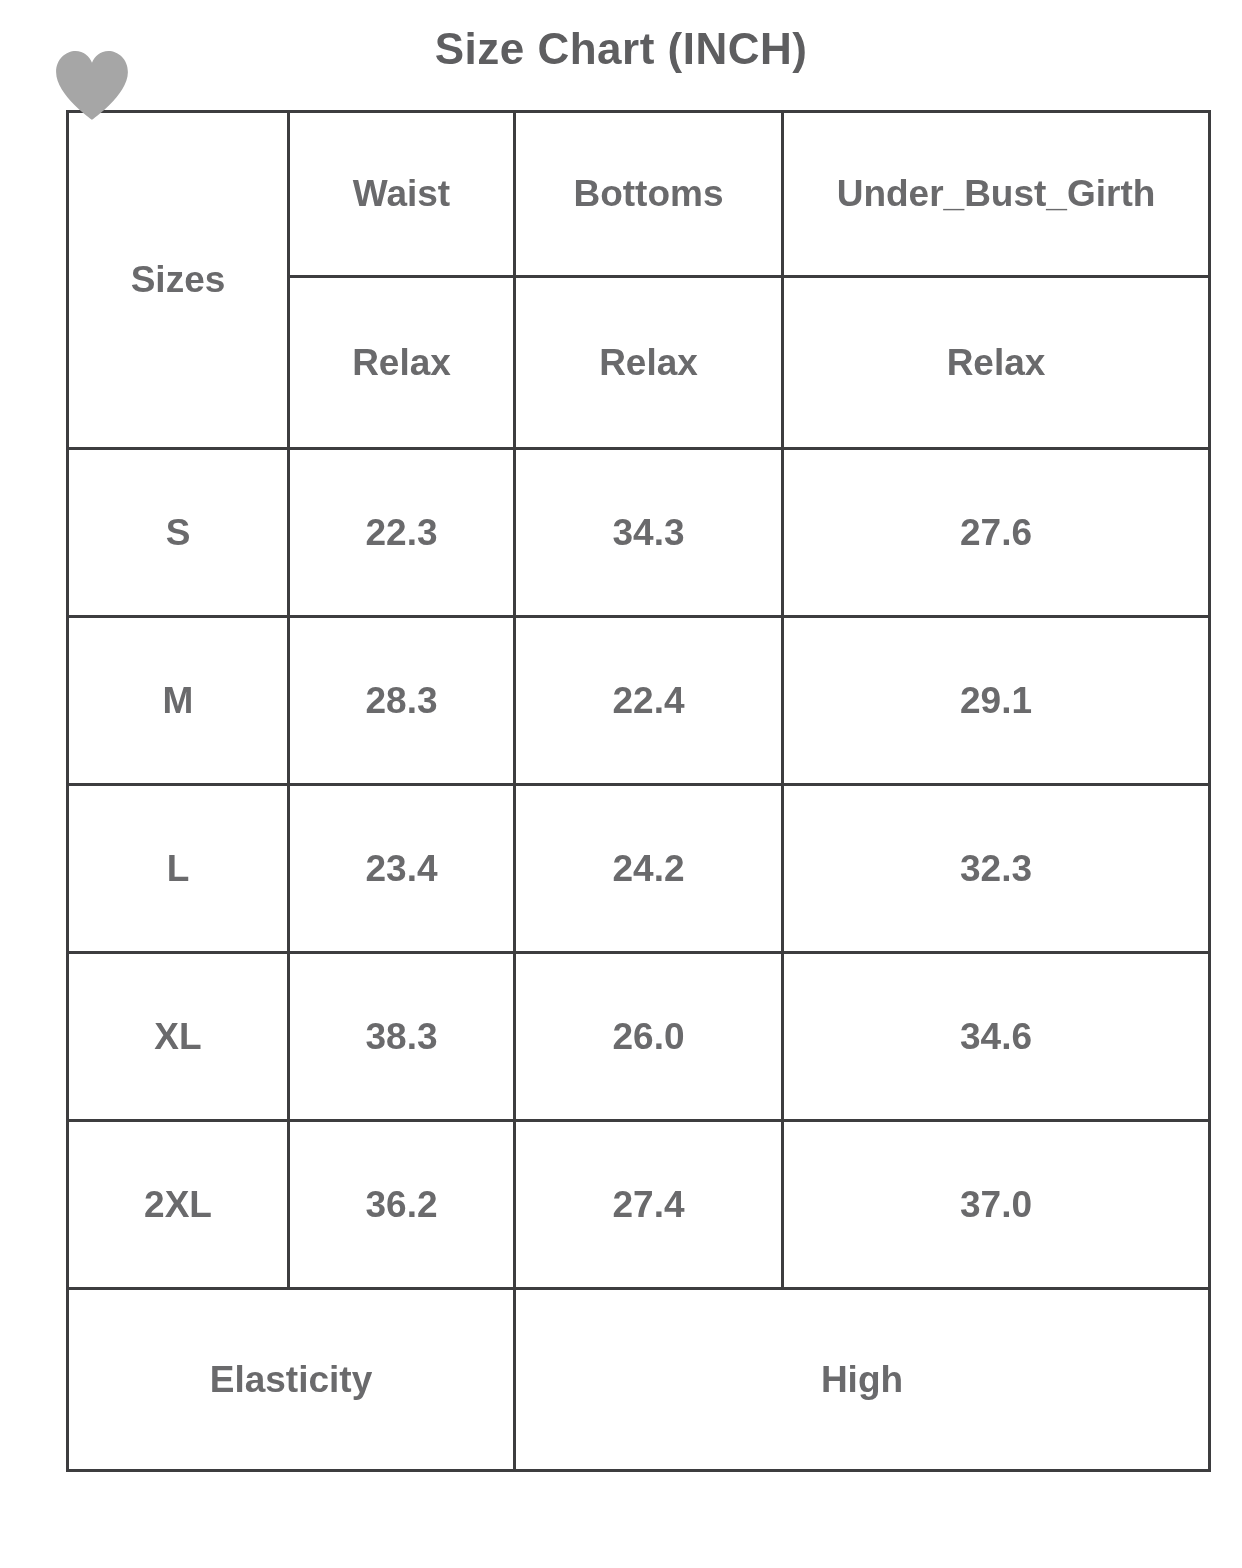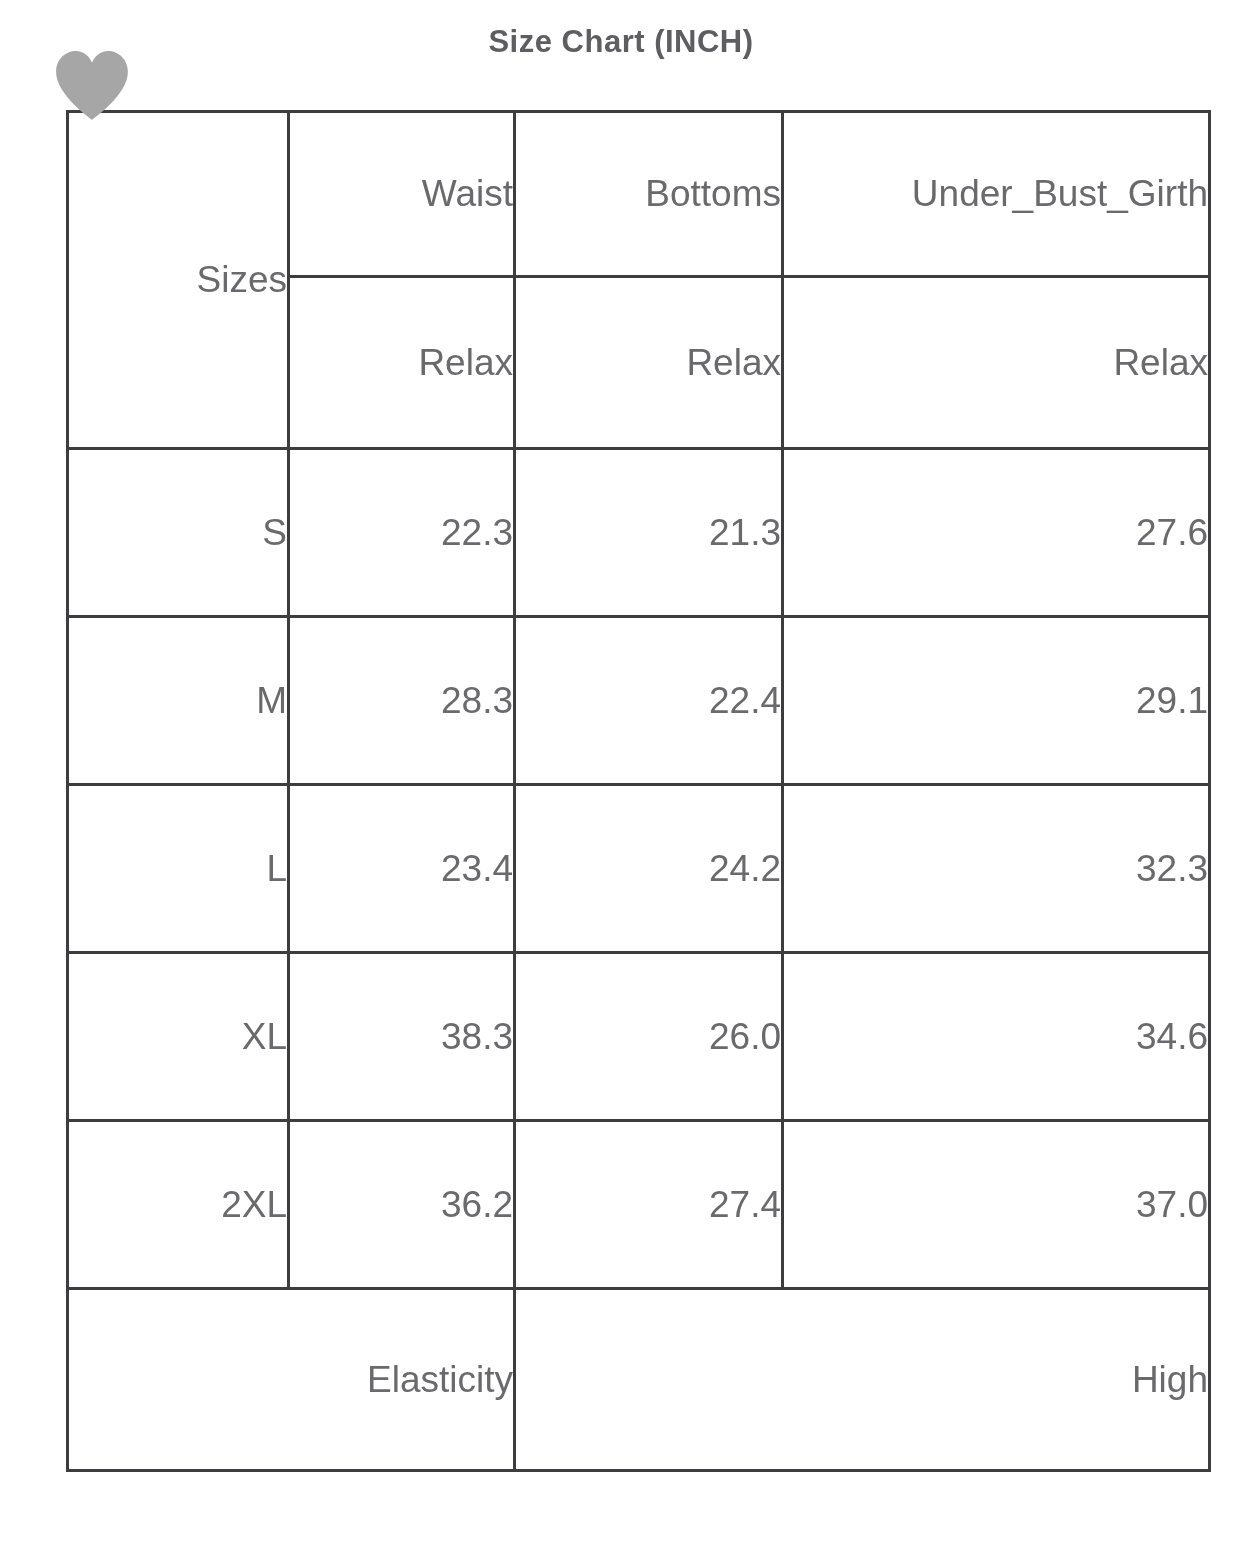--- a/index.html
+++ b/index.html
@@ -22,21 +22,21 @@
     background: #ffffff;
   }
 
   
   .chart-title {
     position: absolute;
     left: 0;
     top: 24px;
     width: 1242px;
     text-align: center;
-    font-size: 31px;
+    font-size: 44px;
     font-weight: bold;
     color: #5e5e60;
     letter-spacing: 0.5px;
     font-family: "Liberation Sans", sans-serif;
   }
 
   
   .heart-icon {
     position: absolute;
     left: 53px;
@@ -57,25 +57,25 @@
   }
   table.size-table {
     width: 1130px;
     height: 1338px;
     border-collapse: collapse;
     table-layout: fixed;
     background: #ffffff;
   }
   table.size-table td {
     border: 3px solid #3d3d3f;
-    text-align: right;
+    text-align: center;
     vertical-align: middle;
     color: #6a6a6c;
     font-size: 37px;
-    font-weight: normal;
+    font-weight: bold;
     font-family: "Liberation Sans", sans-serif;
     padding: 0;
     background: #ffffff;
   }
   td.col-sizes   { width: 218px; }
   td.col-waist   { width: 223px; }
   td.col-bottoms { width: 265px; }
   td.col-ubg     { width: 424px; }
 
   tr.header-top td, tr.header-sub td {
@@ -116,21 +116,21 @@
         </tr>
         <tr class="header-sub">
           <td class="col-waist">Relax</td>
           <td class="col-bottoms">Relax</td>
           <td class="col-ubg">Relax</td>
         </tr>
 
         <tr class="data-row">
           <td class="col-sizes size-cell">S</td>
           <td class="col-waist value-cell">22.3</td>
-          <td class="col-bottoms value-cell">21.3</td>
+          <td class="col-bottoms value-cell">34.3</td>
           <td class="col-ubg value-cell">27.6</td>
         </tr>
 
         <tr class="data-row">
           <td class="col-sizes size-cell">M</td>
           <td class="col-waist value-cell">28.3</td>
           <td class="col-bottoms value-cell">22.4</td>
           <td class="col-ubg value-cell">29.1</td>
         </tr>
 

